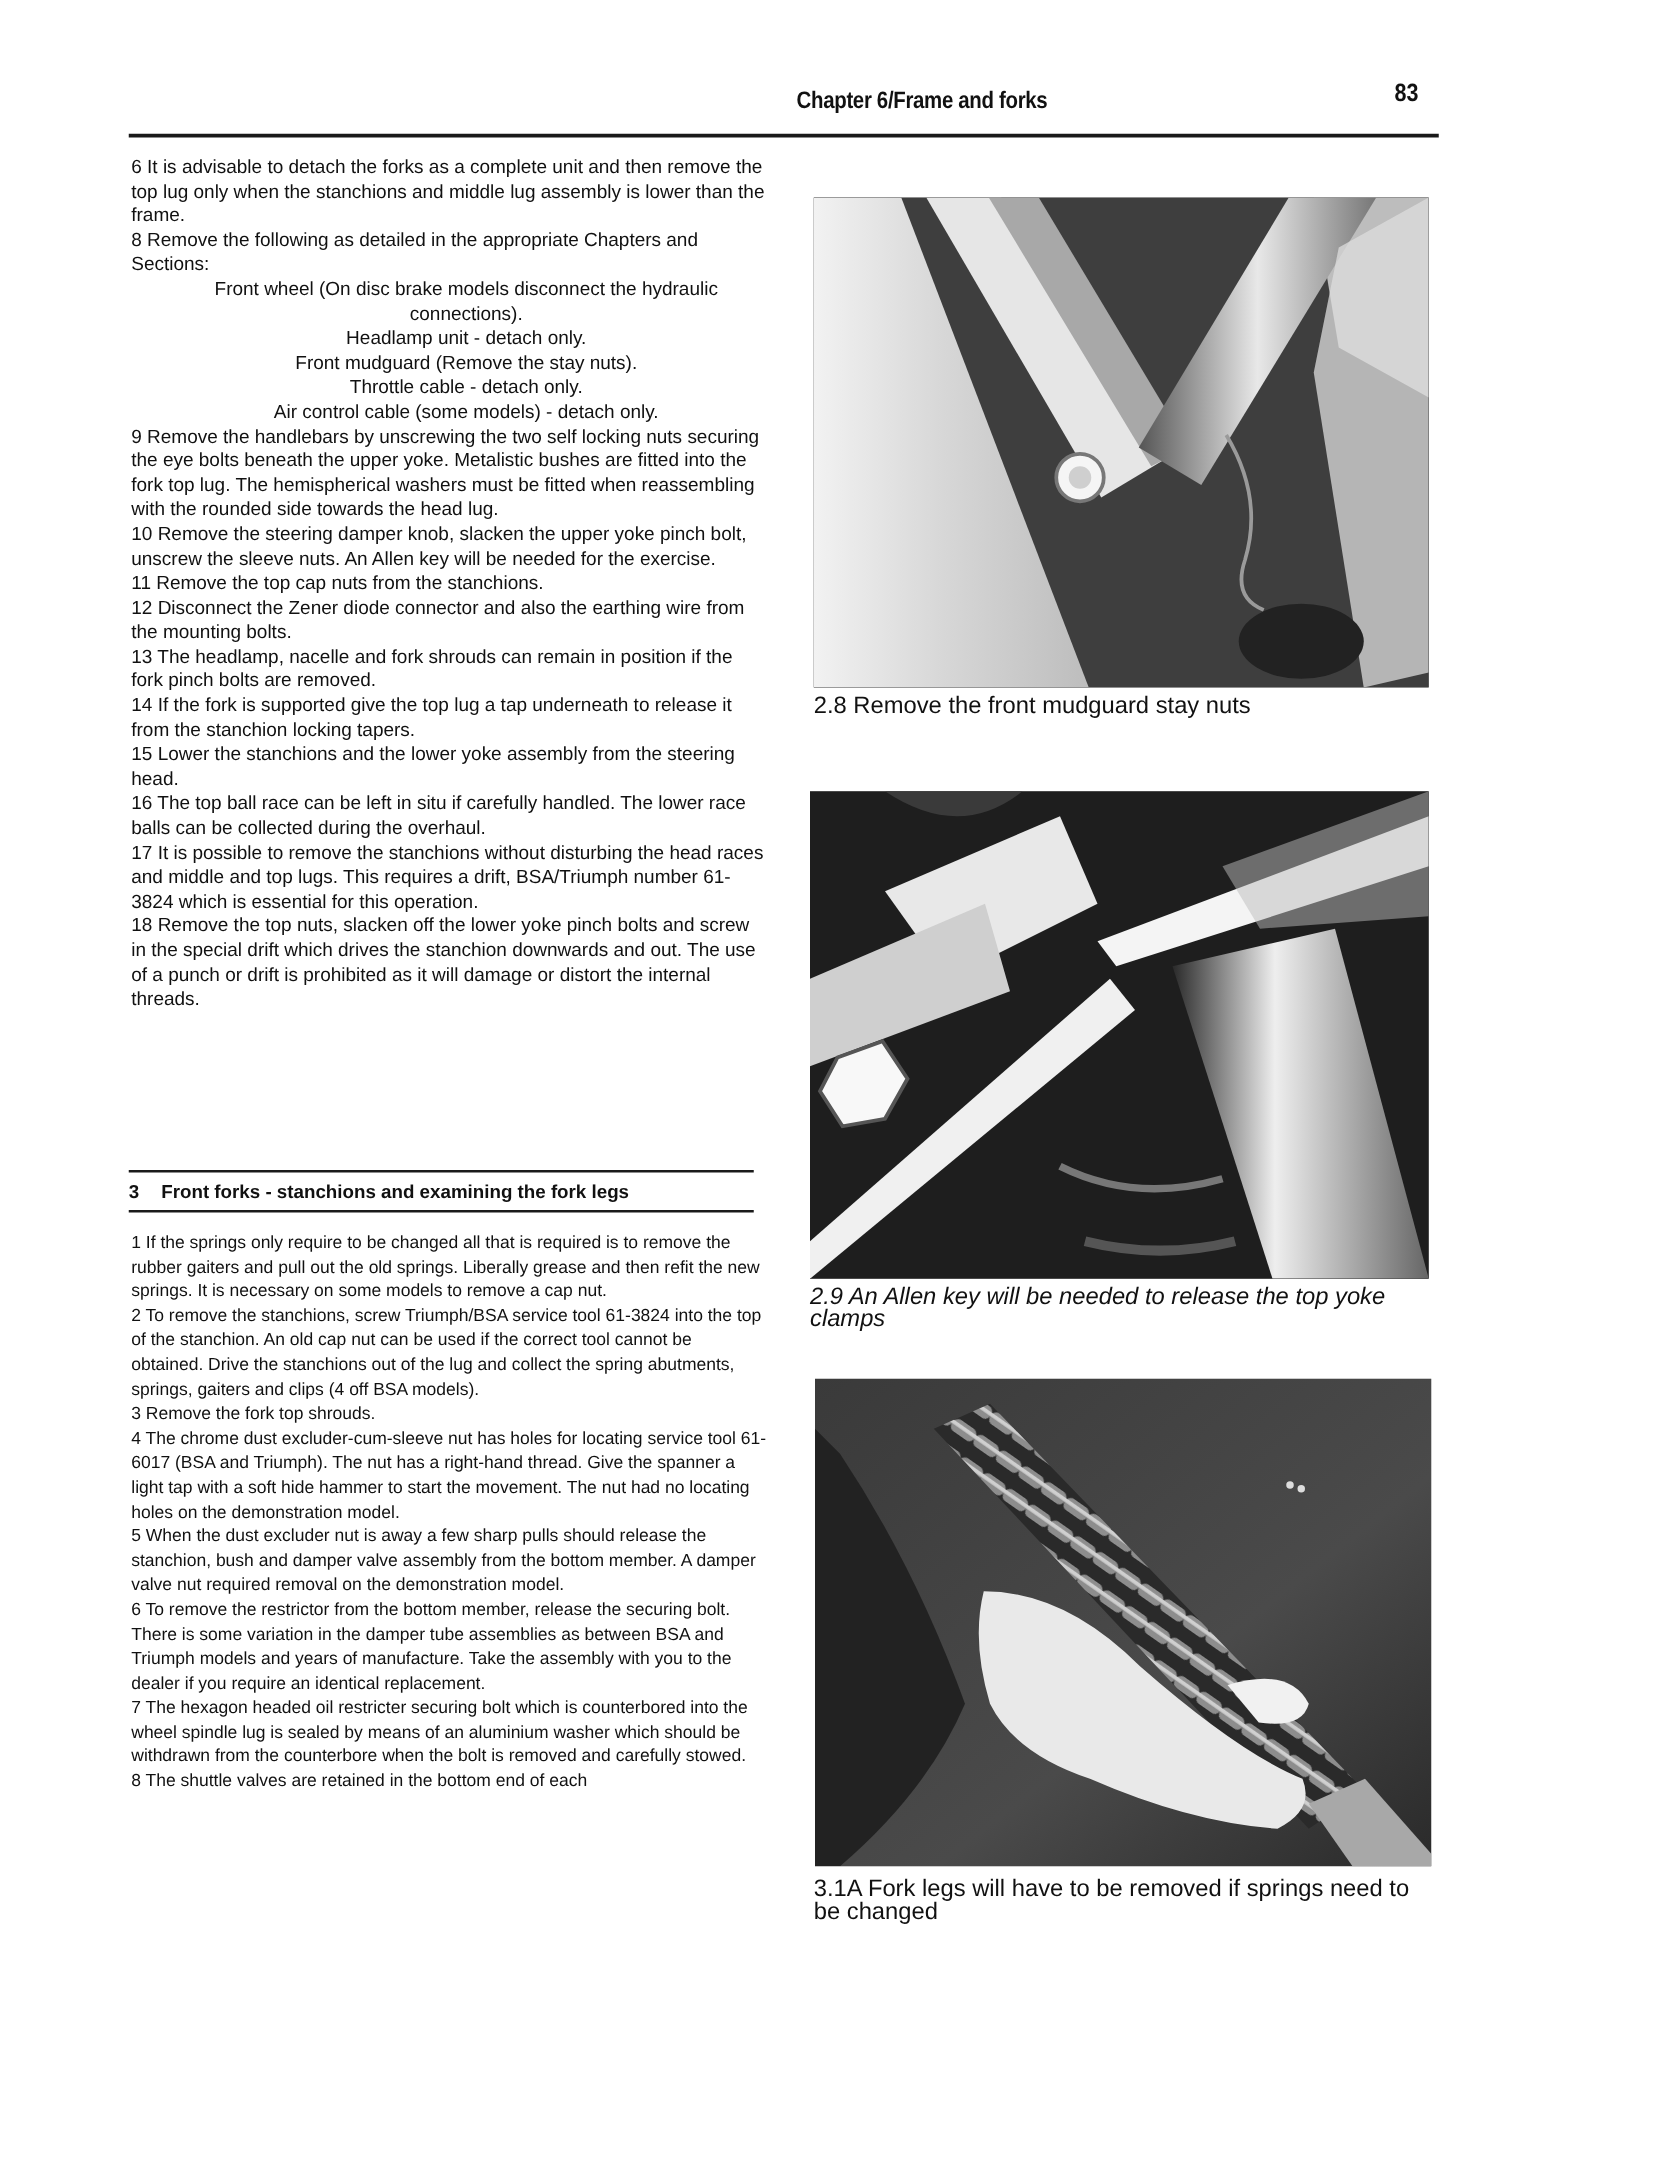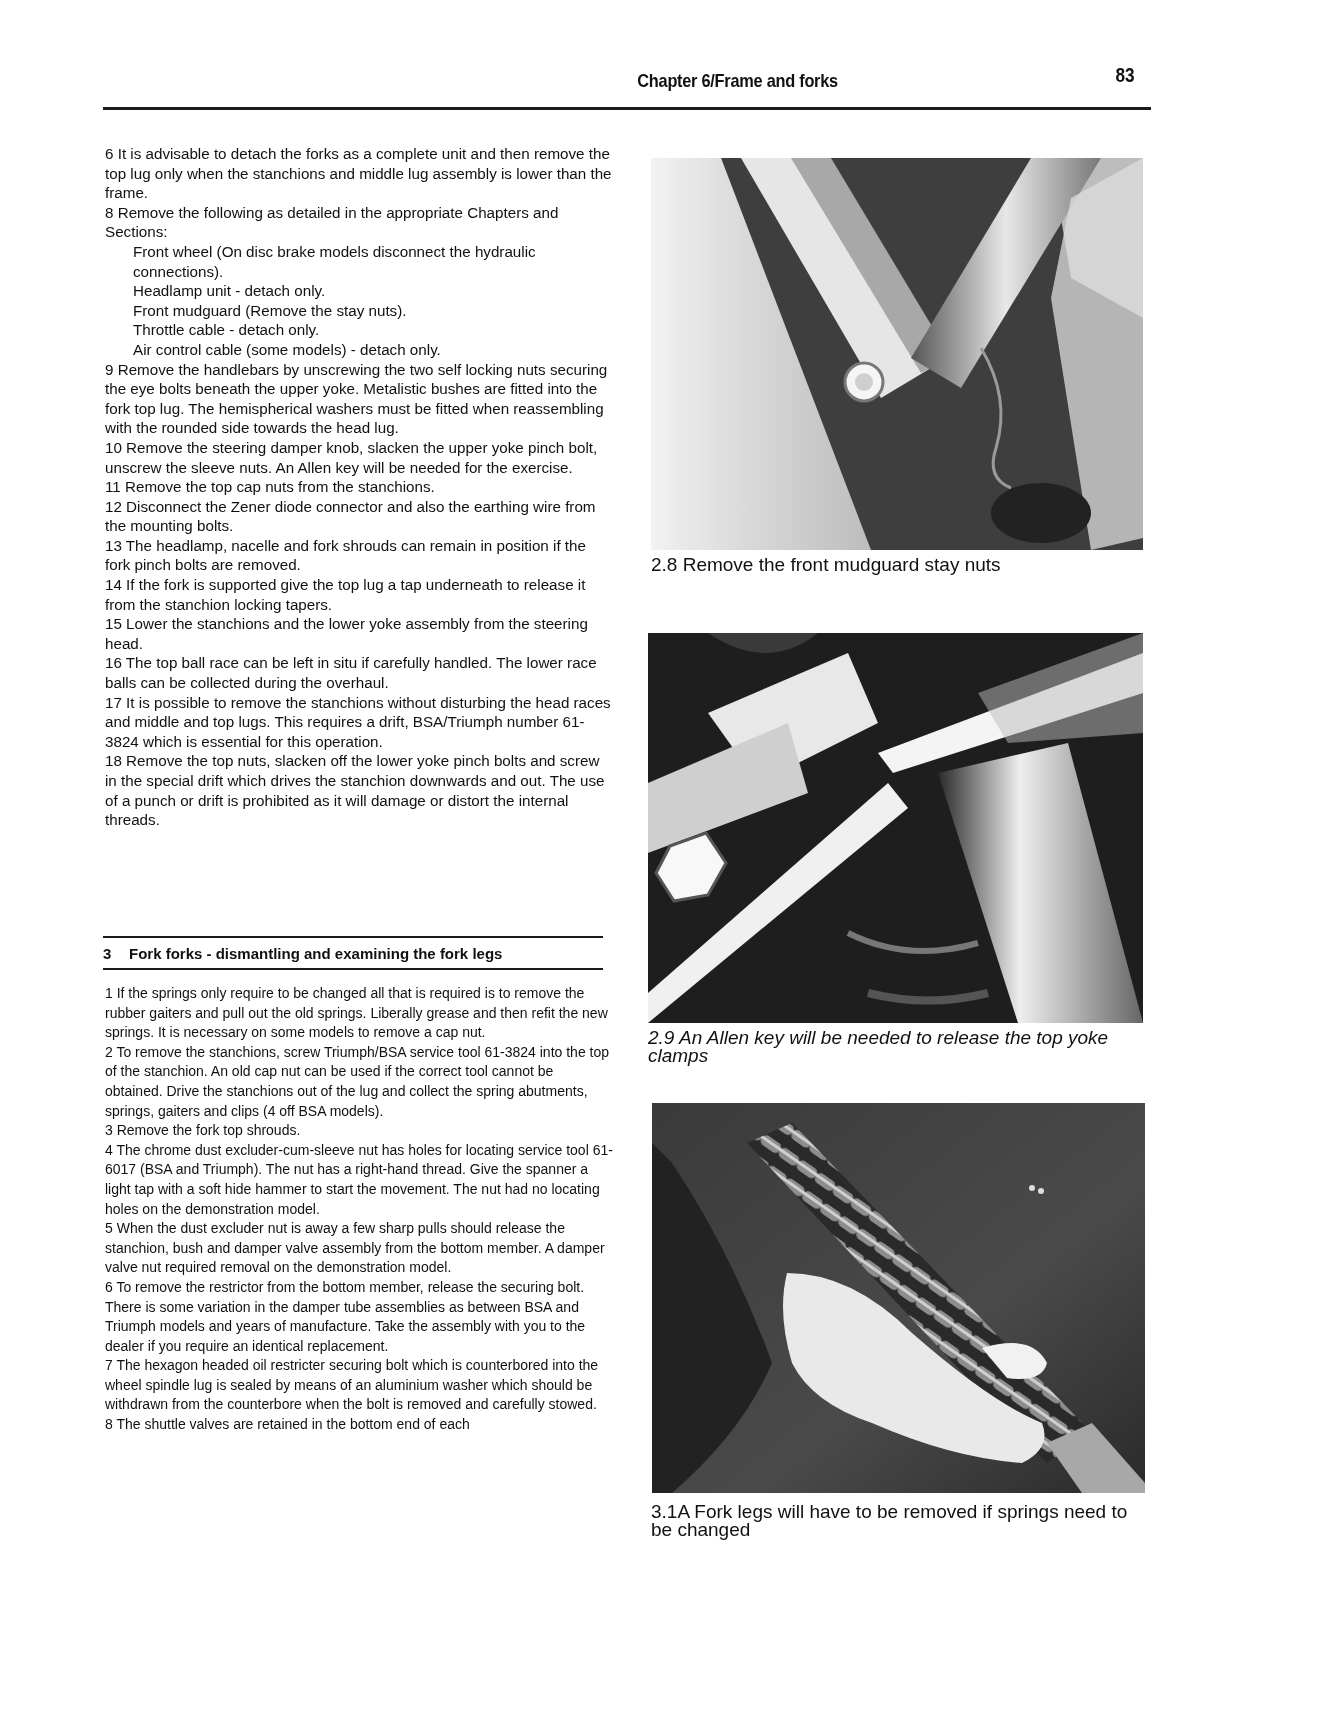--- a/index.html
+++ b/index.html
@@ -6,23 +6,23 @@
   body { width: 1336px; height: 1735px; position: relative; overflow: hidden;
          font-family: "Liberation Sans", sans-serif; color: #111111; }
   .header-title { position: absolute; left: 0; width: 1336px; top: 70px; text-align: center;
                   font-family: "Liberation Sans", sans-serif; font-weight: bold; font-size: 19px;
                   letter-spacing: -0.3px; transform: scaleX(0.86); transform-origin: 735px 0; }
   .header-title span { display: inline-block; margin-left: 140px; }
   .page-number { position: absolute; left: 1114px; top: 64px; font-weight: bold; font-size: 20px;
                  transform: scaleX(0.86); }
   .header-rule { position: absolute; left: 103px; top: 107px; width: 1048px; height: 3px; background: #1a1a1a; }
 
-  .left-col { position: absolute; left: 105px; top: 144px; width: 508px; font-size: 15.2px; line-height: 19.6px; }
+  .left-col { position: absolute; left: 105px; top: 124px; width: 508px; font-size: 15.2px; line-height: 19.6px; }
   .para { margin: 0; }
-  .sub { margin: 0 0 0 28px; }
+  .sub { margin: 0 0 0 28px; text-align: center; }
   .section-head-wrap { position: absolute; left: 103px; top: 936px; width: 500px; }
   .section-rule-top { height: 2px; background: #1a1a1a; }
   .section-head { font-weight: bold; font-size: 15px; padding: 7px 0 6px 0; }
   .section-head .num { display: inline-block; width: 26px; }
   .section-rule-bottom { height: 2px; background: #1a1a1a; }
   .left-col2 { position: absolute; left: 105px; top: 984px; width: 508px; font-size: 14px; line-height: 19.6px; }
 
   .photo { position: absolute; overflow: hidden; background: #3a3a3a; }
   .caption { position: absolute; font-size: 19px; line-height: 18px; }
 </style>
@@ -51,21 +51,21 @@
   <p class="para">14 If the fork is supported give the top lug a tap underneath to release it from the stanchion locking tapers.</p>
   <p class="para">15 Lower the stanchions and the lower yoke assembly from the steering head.</p>
   <p class="para">16 The top ball race can be left in situ if carefully handled. The lower race balls can be collected during the overhaul.</p>
   <p class="para">17 It is possible to remove the stanchions without disturbing the head races and middle and top lugs. This requires a drift, BSA/Triumph number 61-3824 which is essential for this operation.</p>
   <p class="para">18 Remove the top nuts, slacken off the lower yoke pinch bolts and screw in the special drift which drives the stanchion downwards and out. The use of a punch or drift is prohibited as it will damage or distort the internal threads.</p>
 </div>
 
 <div class="section-head-wrap">
   <div class="section-rule-top"></div>
   <div class="section-head">
-    <span class="num">3</span><span>Fork forks - dismantling and examining the fork legs</span>
+    <span class="num">3</span><span>Front forks - stanchions and examining the fork legs</span>
   </div>
   <div class="section-rule-bottom"></div>
 </div>
 
 <div class="left-col2">
   <p class="para">1  If the springs only require to be changed all that is required is to remove the rubber gaiters and pull out the old springs. Liberally grease and then refit the new springs. It is necessary on some models to remove a cap nut.</p>
   <p class="para">2  To remove the stanchions, screw Triumph/BSA service tool 61-3824 into the top of the stanchion. An old cap nut can be used if the correct tool cannot be obtained. Drive the stanchions out of the lug and collect the spring abutments, springs, gaiters and clips (4 off BSA models).</p>
   <p class="para">3  Remove the fork top shrouds.</p>
   <p class="para">4  The chrome dust excluder-cum-sleeve nut has holes for locating service tool 61-6017 (BSA and Triumph). The nut has a right-hand thread. Give the spanner a light tap with a soft hide hammer to start the movement. The nut had no locating holes on the demonstration model.</p>
   <p class="para">5  When the dust excluder nut is away a few sharp pulls should release the stanchion, bush and damper valve assembly from the bottom member. A damper valve nut required removal on the demonstration model.</p>

